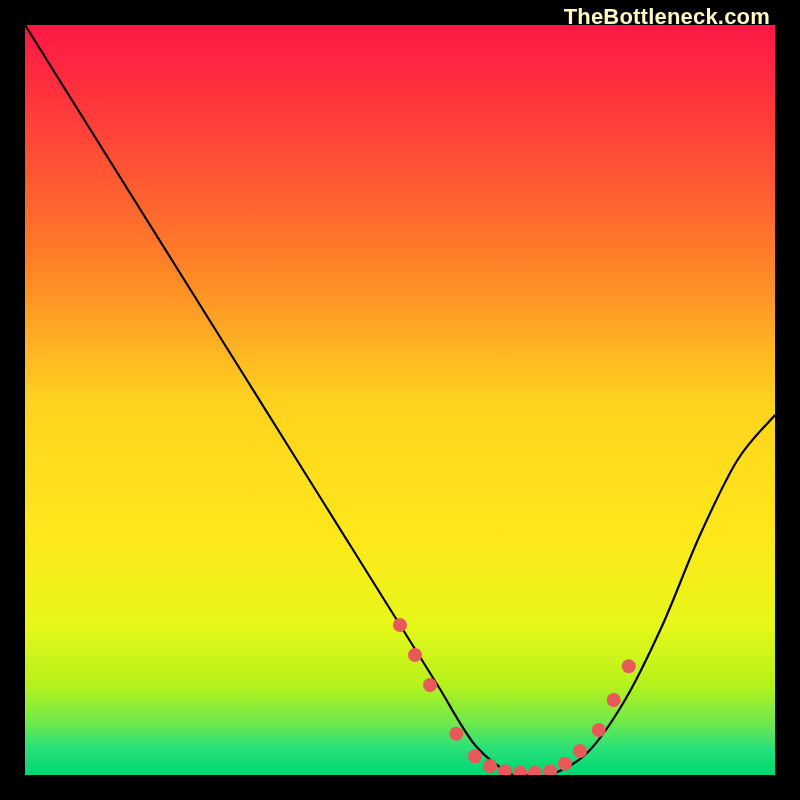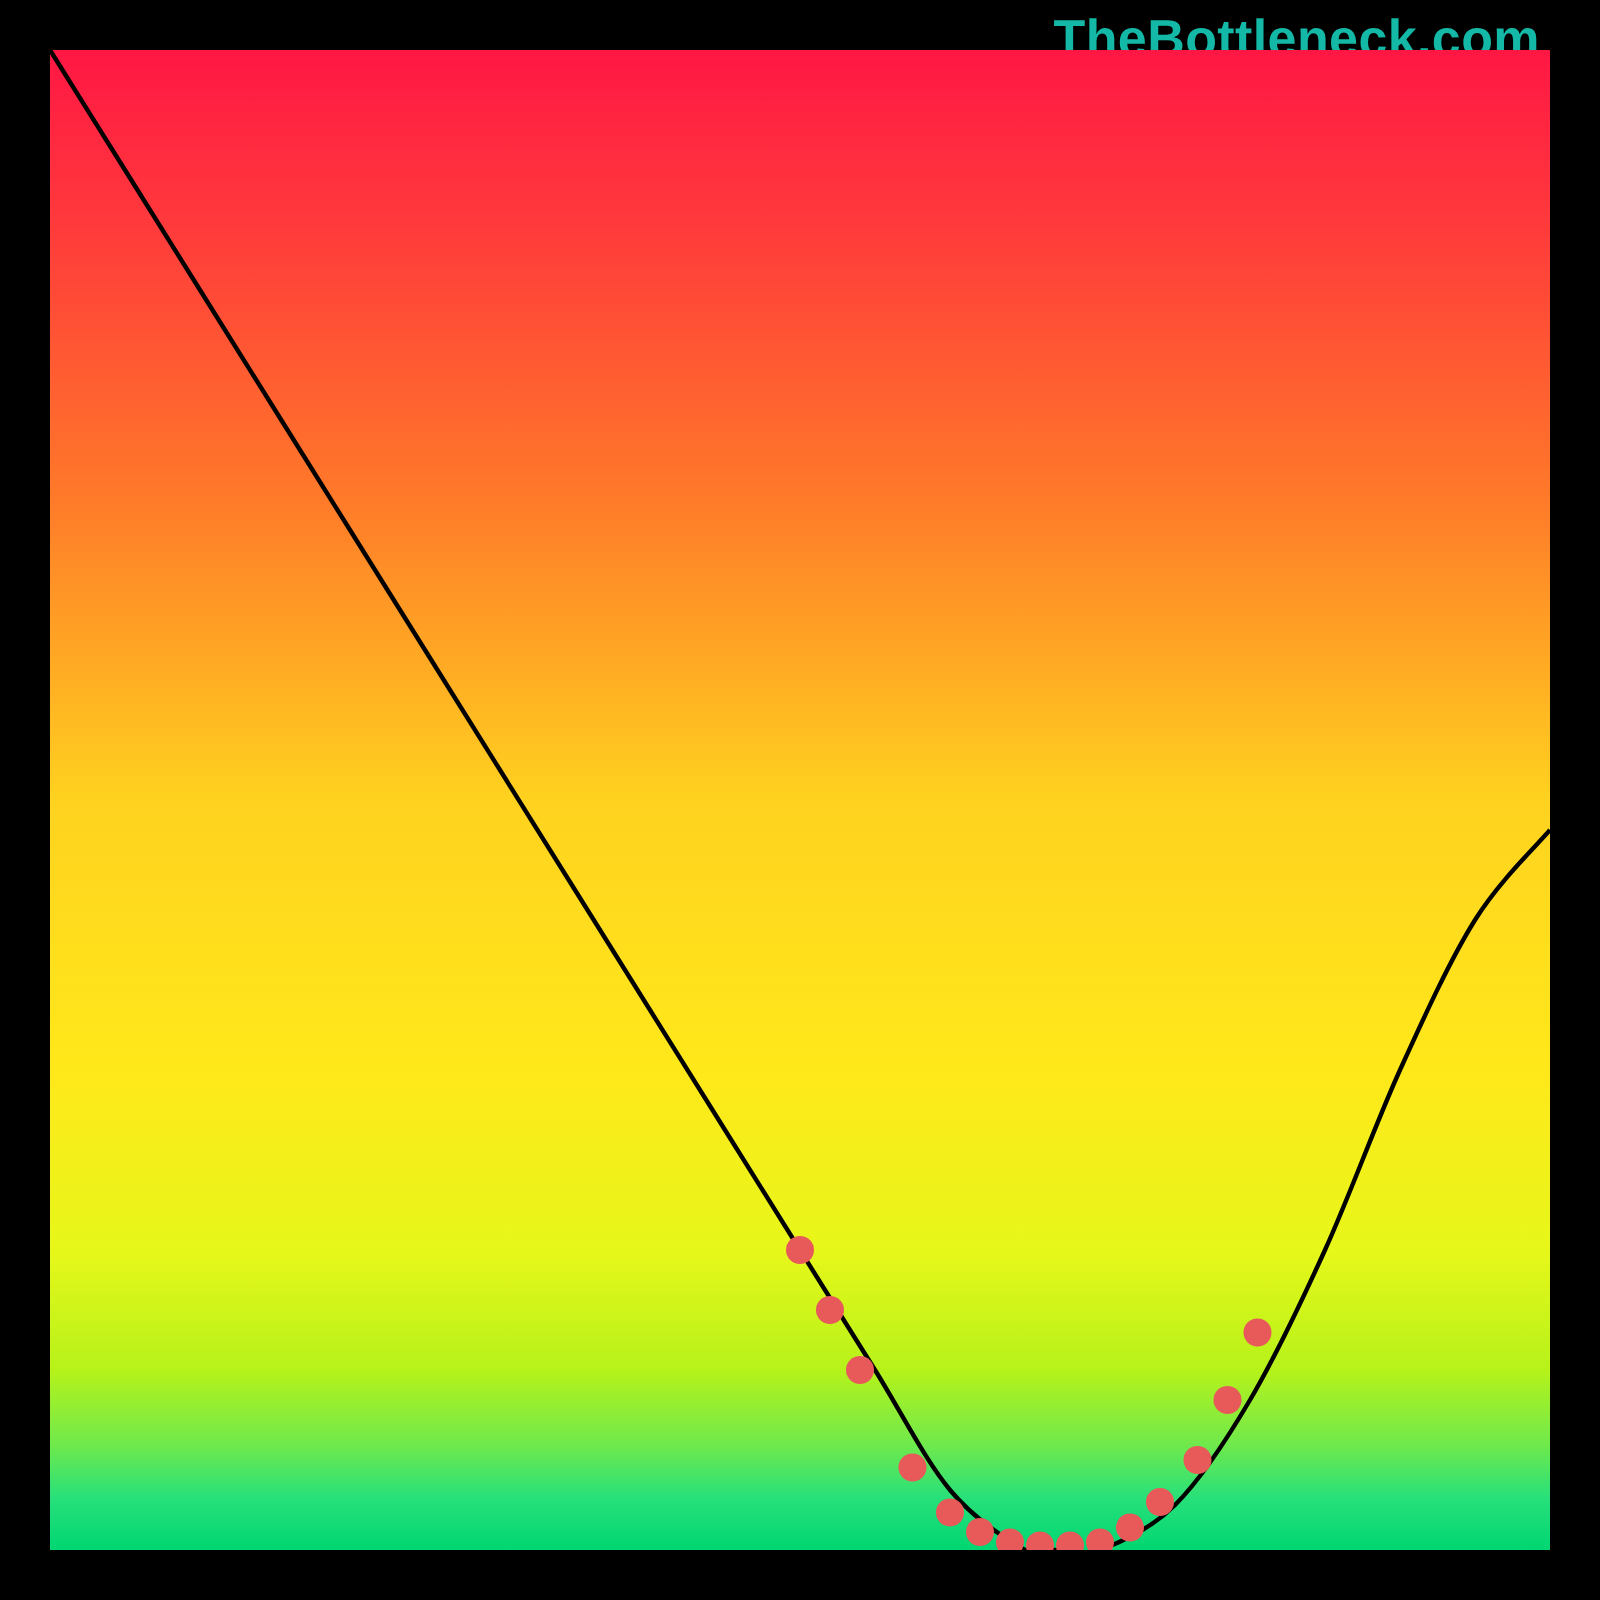--- a/index.html
+++ b/index.html
@@ -32,22 +32,22 @@
   svg.curve {
     position: absolute;
     inset: 0;
     width: 100%;
     height: 100%;
   }
   .watermark {
     position: absolute;
     top: 4px;
     right: 30px;
-    color: #14b8a6;
-    font-size: 26px;
+    color: #fef9c3;
+    font-size: 22px;
     font-weight: 600;
     letter-spacing: 0.2px;
     user-select: none;
   }
 </style>
 </head>
 <body>
 
 <div class="stage">
 

